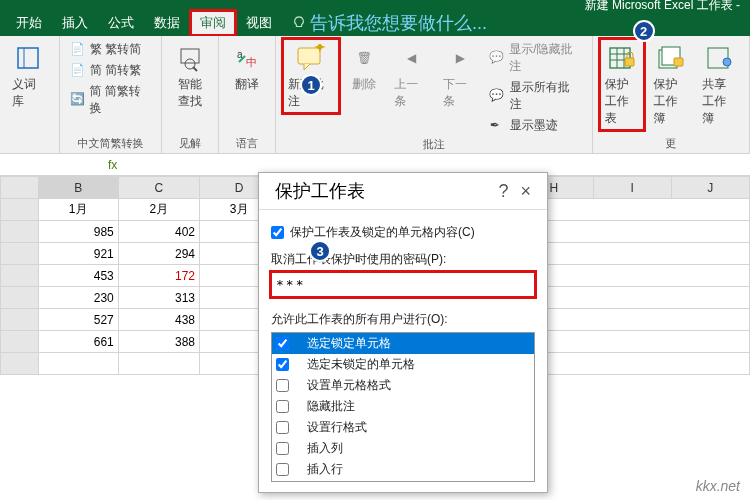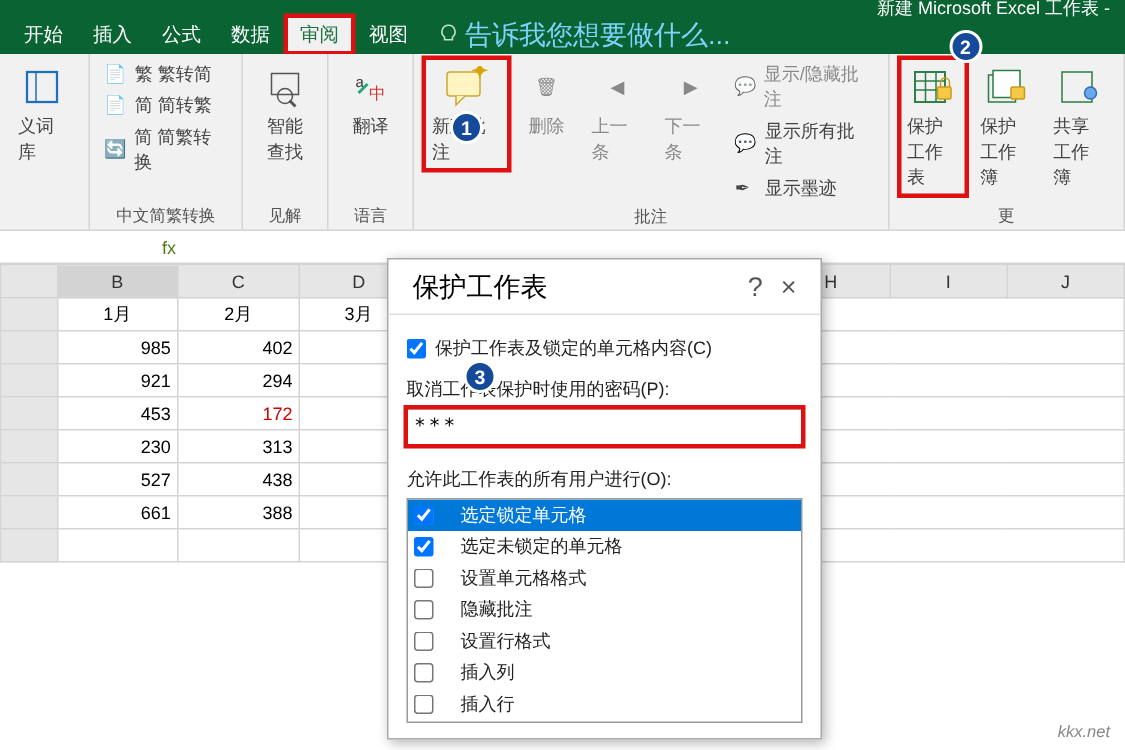--- a/index.html
+++ b/index.html
@@ -53,21 +53,21 @@
 .dlg-title { display:flex; justify-content:space-between; align-items:center; border-bottom:1px solid #ddd; padding:6px 16px; font-size:18px; }
 .dlg-title .tbtns { display:flex; gap:12px; color:#555; }
 .dlg-body { padding:10px 12px; font-size:12px; color:#222; }
 .chkrow { display:flex; align-items:center; gap:6px; margin:4px 0; }
 input[type="checkbox"] { width:13px; height:13px; }
 .pwd { width:100%; border:1px solid #999; padding:4px; font-size:13px; margin:4px 0 8px; letter-spacing:2px; font-family:monospace; }
 .pwd.hl { outline:3px solid #d11; outline-offset:-1px; }
 .listbox { border:1px solid #999; height:150px; overflow:hidden; margin-top:4px; }
 .listbox .row { display:flex; align-items:center; gap:18px; padding:2px 4px; }
 .listbox .row.sel { background:#0078d7; color:#fff; }
-.watermark { position:absolute; right:10px; bottom:6px; color:#888; font-size:11px; font-style:italic; }
+.watermark { position:absolute; right:10px; bottom:6px; color:#888; font-size:14px; font-style:italic; }
 
 svg { display:block; }
 </style>
 </head>
 <body>
 
 <div class="titlebar"></div>
 <div class="titletext">新建 Microsoft Excel 工作表 -</div>
 
 <div class="tabrow">

